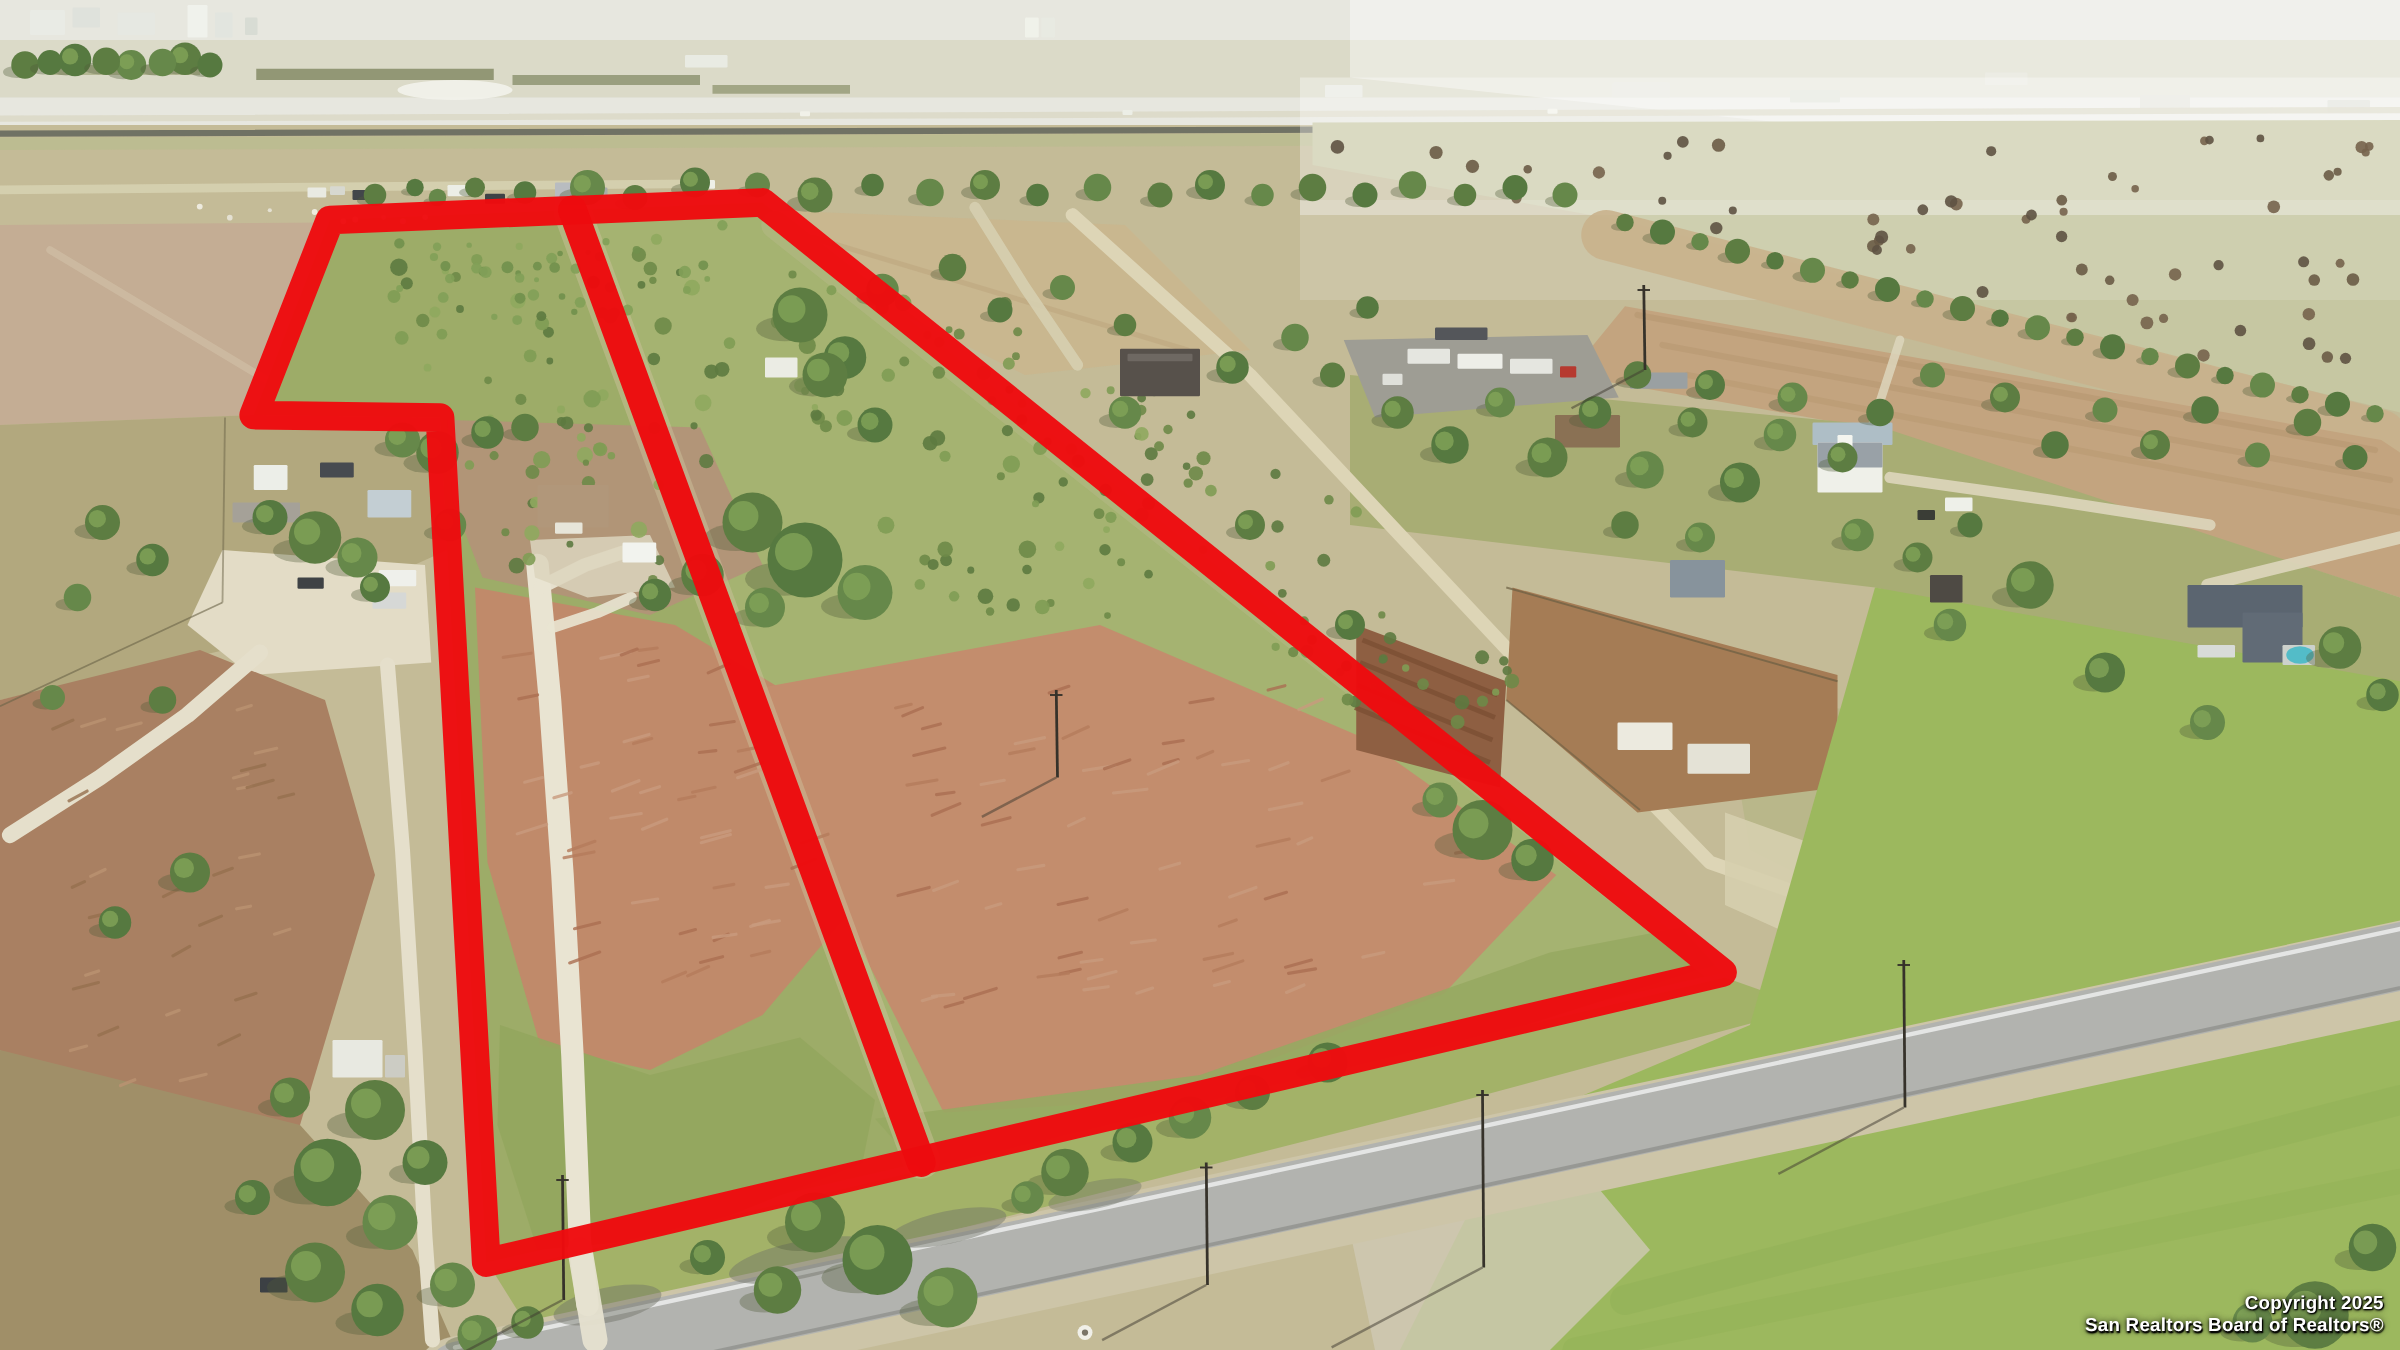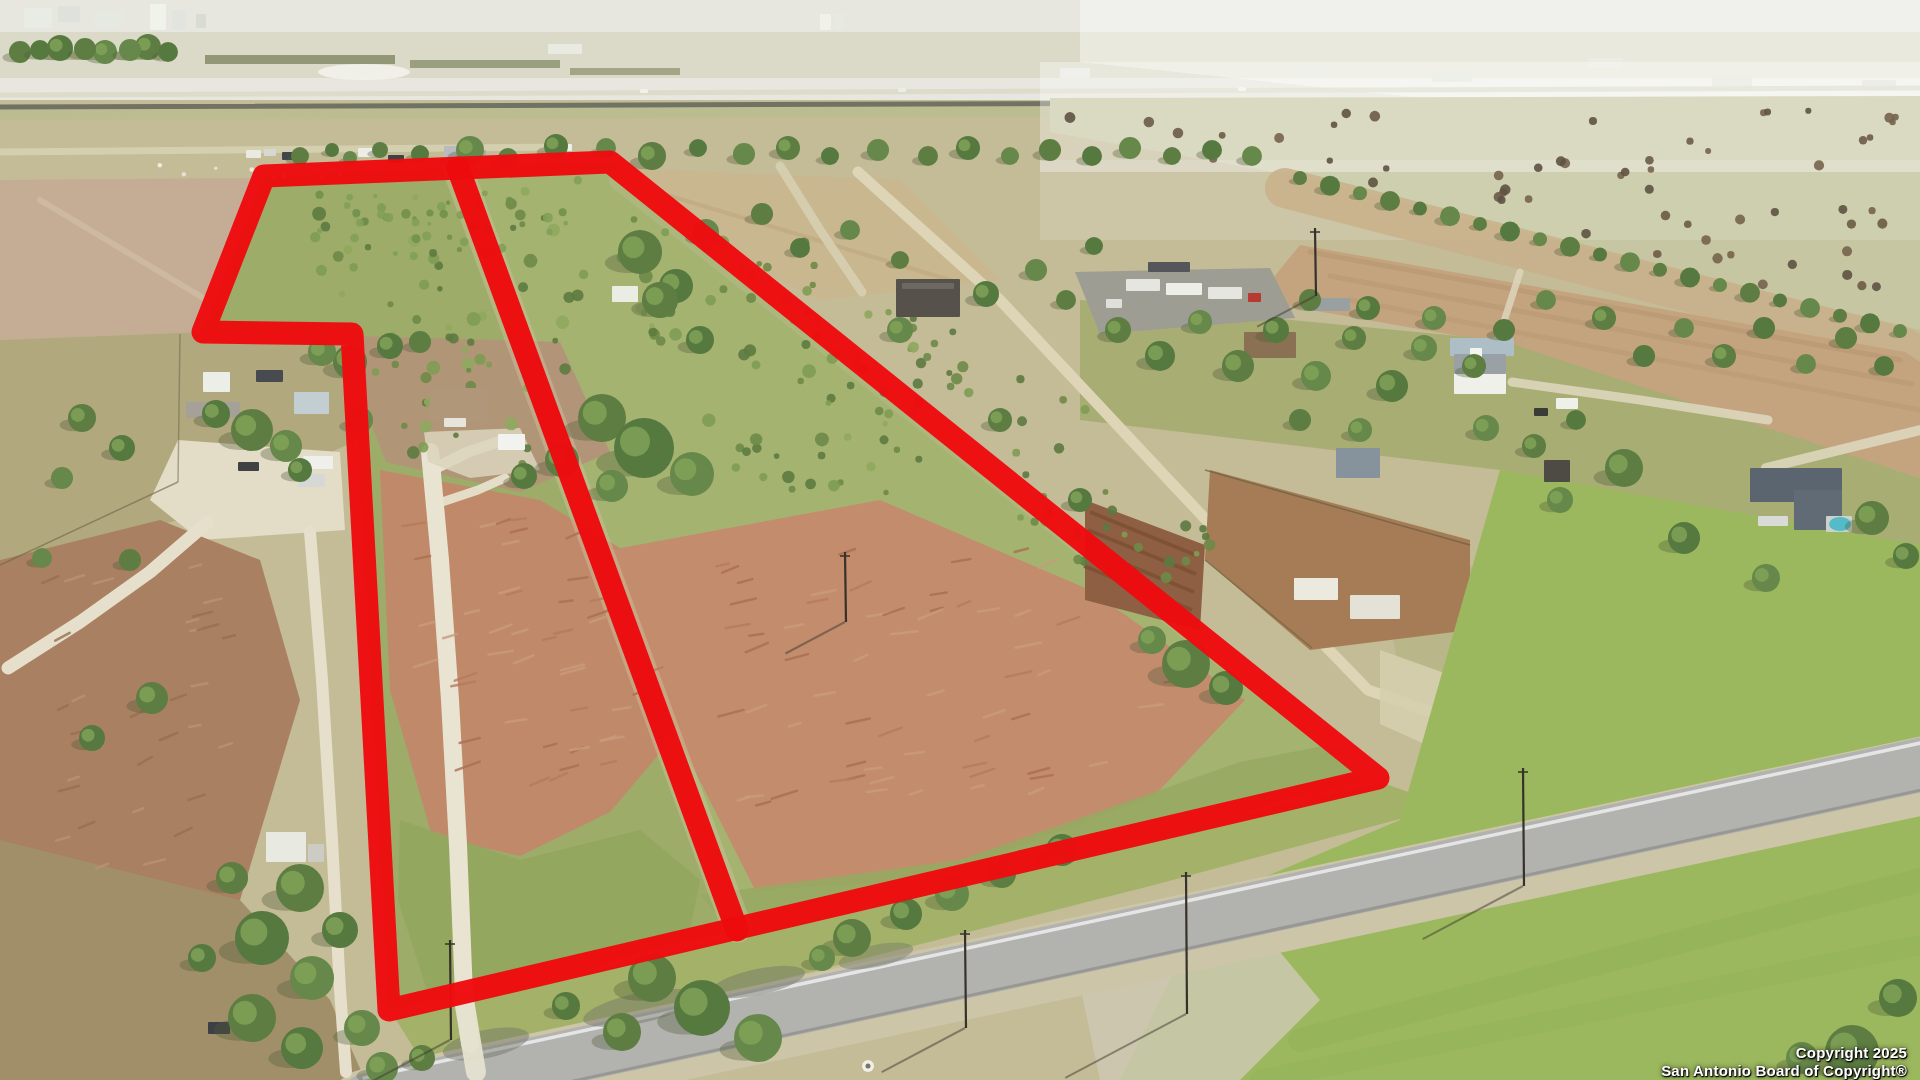--- a/index.html
+++ b/index.html
@@ -1,19 +1,19 @@
 <!DOCTYPE html>
 <html><head>
 <meta charset="utf-8">
 <style>
   html,body{margin:0;padding:0;background:#161616;}
   .stage{position:relative;width:1920px;height:1080px;overflow:hidden;margin:0 auto;
          background:#c4bb97;font-family:"Liberation Sans",sans-serif;}
   .stage svg{position:absolute;left:0;top:0;width:100%;height:100%;display:block;}
-  .watermark{position:absolute;right:13px;bottom:1px;text-align:right;color:#ffffff;
+  .watermark{position:absolute;right:13px;bottom:11px;text-align:right;color:#ffffff;
              font-weight:bold;font-size:15px;line-height:17.5px;letter-spacing:.2px;
              text-shadow:0 1px 2px rgba(0,0,0,.95),0 0 5px rgba(0,0,0,.8),1px 1px 1px #000;}
 </style>
 </head>
 <body>
 
 <div class="stage">
   <svg id="scene" xmlns="http://www.w3.org/2000/svg" preserveAspectRatio="xMidYMid slice" viewBox="0 0 1920 1080">
       <g>
         <rect x="0" y="0" width="1920" height="1080" fill="#c4bb97" opacity="1"></rect>
@@ -1260,15 +1260,15 @@
         <line x1="450" y1="940" x2="451" y2="1040" stroke="#36322a" stroke-width="2.2"></line>
         <line x1="445" y1="944" x2="455" y2="944" stroke="#36322a" stroke-width="1.5"></line>
       </g>
       <g>
         <polygon points="264,176 610,162 1378,778 389,1010 352,334 203,332" fill="none" stroke="#ee0b0e" stroke-width="23" stroke-linejoin="round" opacity="0.97"></polygon>
         <line x1="458" y1="168" x2="737" y2="930" stroke="#ee0b0e" stroke-width="23" stroke-linecap="round" opacity="0.97"></line>
       </g>
     </svg>
   <div class="watermark">
     <div>Copyright 2025</div>
-    <div>San Antonio Board of Copyright®</div>
+    <div>San Realtors Board of Realtors®</div>
   </div>
 </div>
 
 </body></html>

